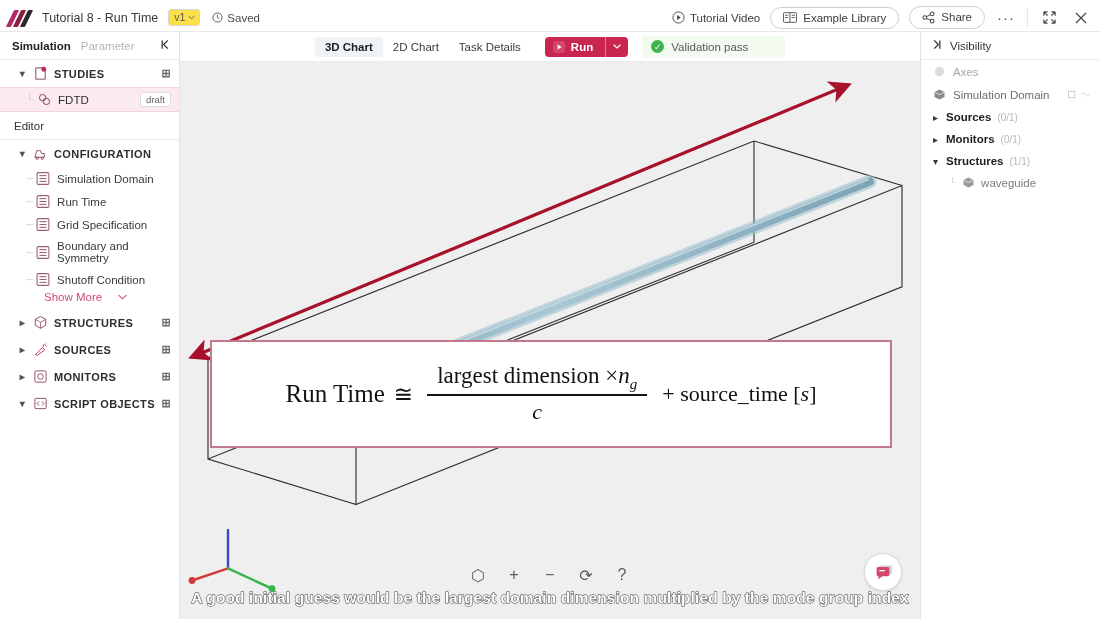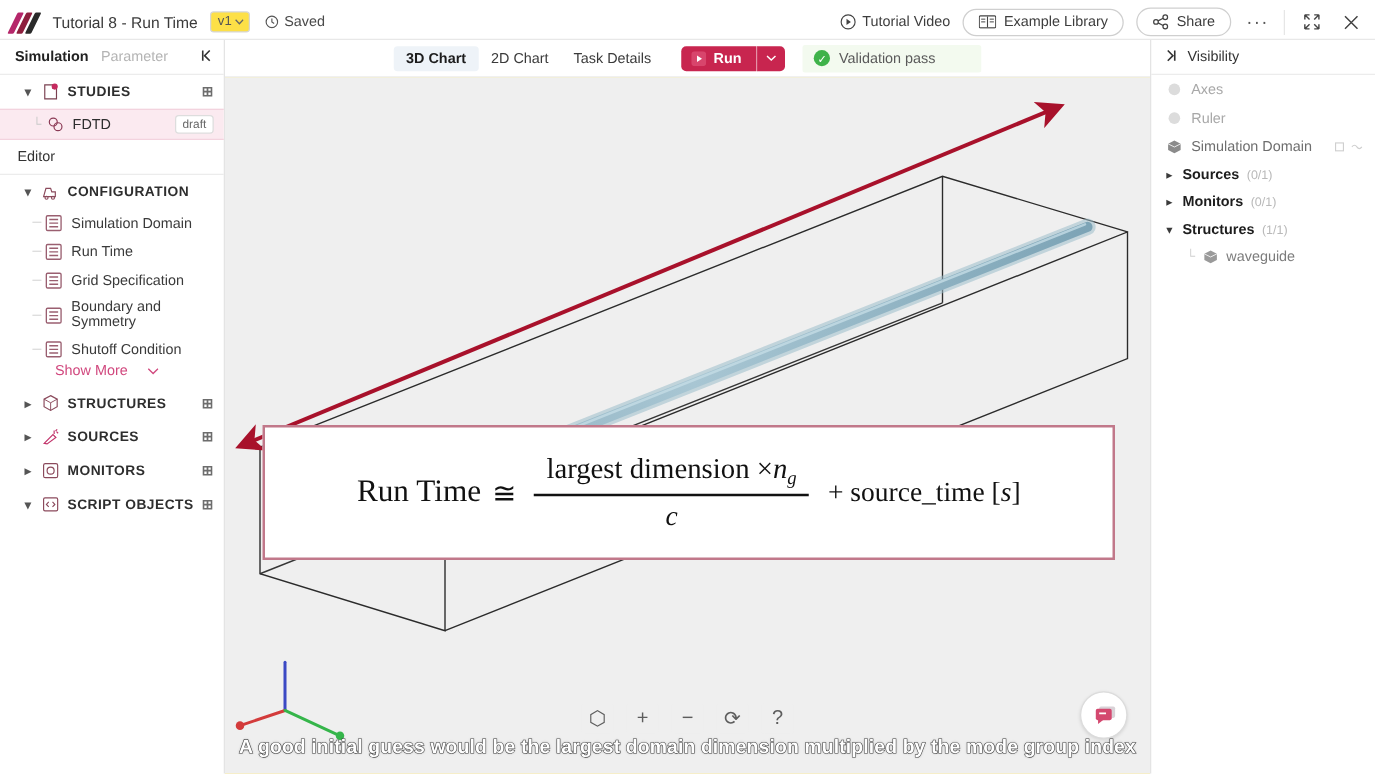--- a/index.html
+++ b/index.html
@@ -31,21 +31,21 @@
   .ver-chip {
     margin-left: 10px; border: 1px solid #d6d6d6; border-radius: 3px;
     font-size: 10.5px; color: #555; padding: 1px 4px 2px 5px;
     display: flex; align-items: center; gap: 3px; background: #fde047;
   }
   .saved { margin-left: 12px; display: flex; align-items: center; gap: 4px; font-size: 11.5px; color: #4a4a4a; }
   .topbar-right { margin-left: auto; display: flex; align-items: center; gap: 10px; }
   .tb-link { display: flex; align-items: center; gap: 5px; font-size: 11.5px; color: #3d3d3d; white-space: nowrap; }
   .pill {
     border: 1px solid #cfcfcf; border-radius: 13px; padding: 4px 12px;
-    display: flex; align-items: center; gap: 6px; font-size: 11.5px; color: #3d3d3d;
+    display: flex; gap: 6px; font-size: 11.5px; color: #3d3d3d;
     background: #fff; white-space: nowrap;
   }
   .dots { font-size: 15px; color: #555; letter-spacing: 1px; padding: 0 2px; line-height: 10px; }
   .icon-btn { width: 22px; height: 22px; display: flex; align-items: center; justify-content: center; color: #444; }
   .divider-v { width: 1px; height: 20px; background: #e6e6e6; }
 
   
   .body { flex: 1; display: flex; min-height: 0; background: #fff; }
 
   
@@ -85,21 +85,21 @@
     border-bottom: 1px solid #ececec;
   }
   .tree-item {
     display: flex; align-items: center; gap: 6px;
     padding: 4px 8px 4px 26px; font-size: 11.5px; color: #3a3a3a;
   }
   .tree-item .dash { color: #cfcfcf; font-size: 10px; margin-right: -3px; }
   .showmore { color: #d1487e; padding-left: 44px; font-size: 11.5px; display: flex; align-items: center; gap: 16px; }
 
   
-  .center { flex: 1; display: flex; flex-direction: column; min-width: 0; position: relative; background: #fde047; }
+  .center { flex: 1; display: flex; flex-direction: column; min-width: 0; position: relative; background: #a3a3a3; }
   .ctoolbar {
     height: 30px; flex: 0 0 30px; display: flex; align-items: center; gap: 0px;
     padding: 0 10px; border-bottom: 1px solid #ececec; background: #fff;
   }
   .ctab {
     font-size: 11.5px; color: #3a3a3a; padding: 4px 10px; border-radius: 3px; white-space: nowrap;
   }
   .ctab.active { background: #eef3f8; color: #1c1c1c; font-weight: bold; }
   .run-wrap { display: flex; margin-left: 14px; }
   .run-btn {
@@ -525,26 +525,20 @@
         </span>
         <span>Visibility</span>
       </div>
 
       <div class="r-item dim">
         <svg width="13" height="13" viewBox="0 0 14 14">
           <circle cx="7" cy="7" r="5" fill="#dcdcdc"></circle>
         </svg>
         <span>Axes</span>
       </div>
-      <div class="r-item dim">
-        <svg width="13" height="13" viewBox="0 0 14 14">
-          <circle cx="7" cy="7" r="5" fill="#dcdcdc"></circle>
-        </svg>
-        <span>Ruler</span>
-      </div>
       <div class="r-item">
         <svg width="13" height="13" viewBox="0 0 14 14">
           <path d="M7 1.6 L12.4 4.4 V9.6 L7 12.4 L1.6 9.6 V4.4 Z" fill="#8b8b8b"></path>
           <path d="M1.6 4.4 L7 7.1 L12.4 4.4" fill="none" stroke="#fff" stroke-width="0.7"></path>
         </svg>
         <span>Simulation Domain</span>
         <span class="r-right-icons">
           <svg width="9" height="9" viewBox="0 0 10 10">
               <rect x="0.5" y="1.5" width="7" height="7" fill="none" stroke="#cfcfcf" stroke-width="1"></rect>
             </svg>

